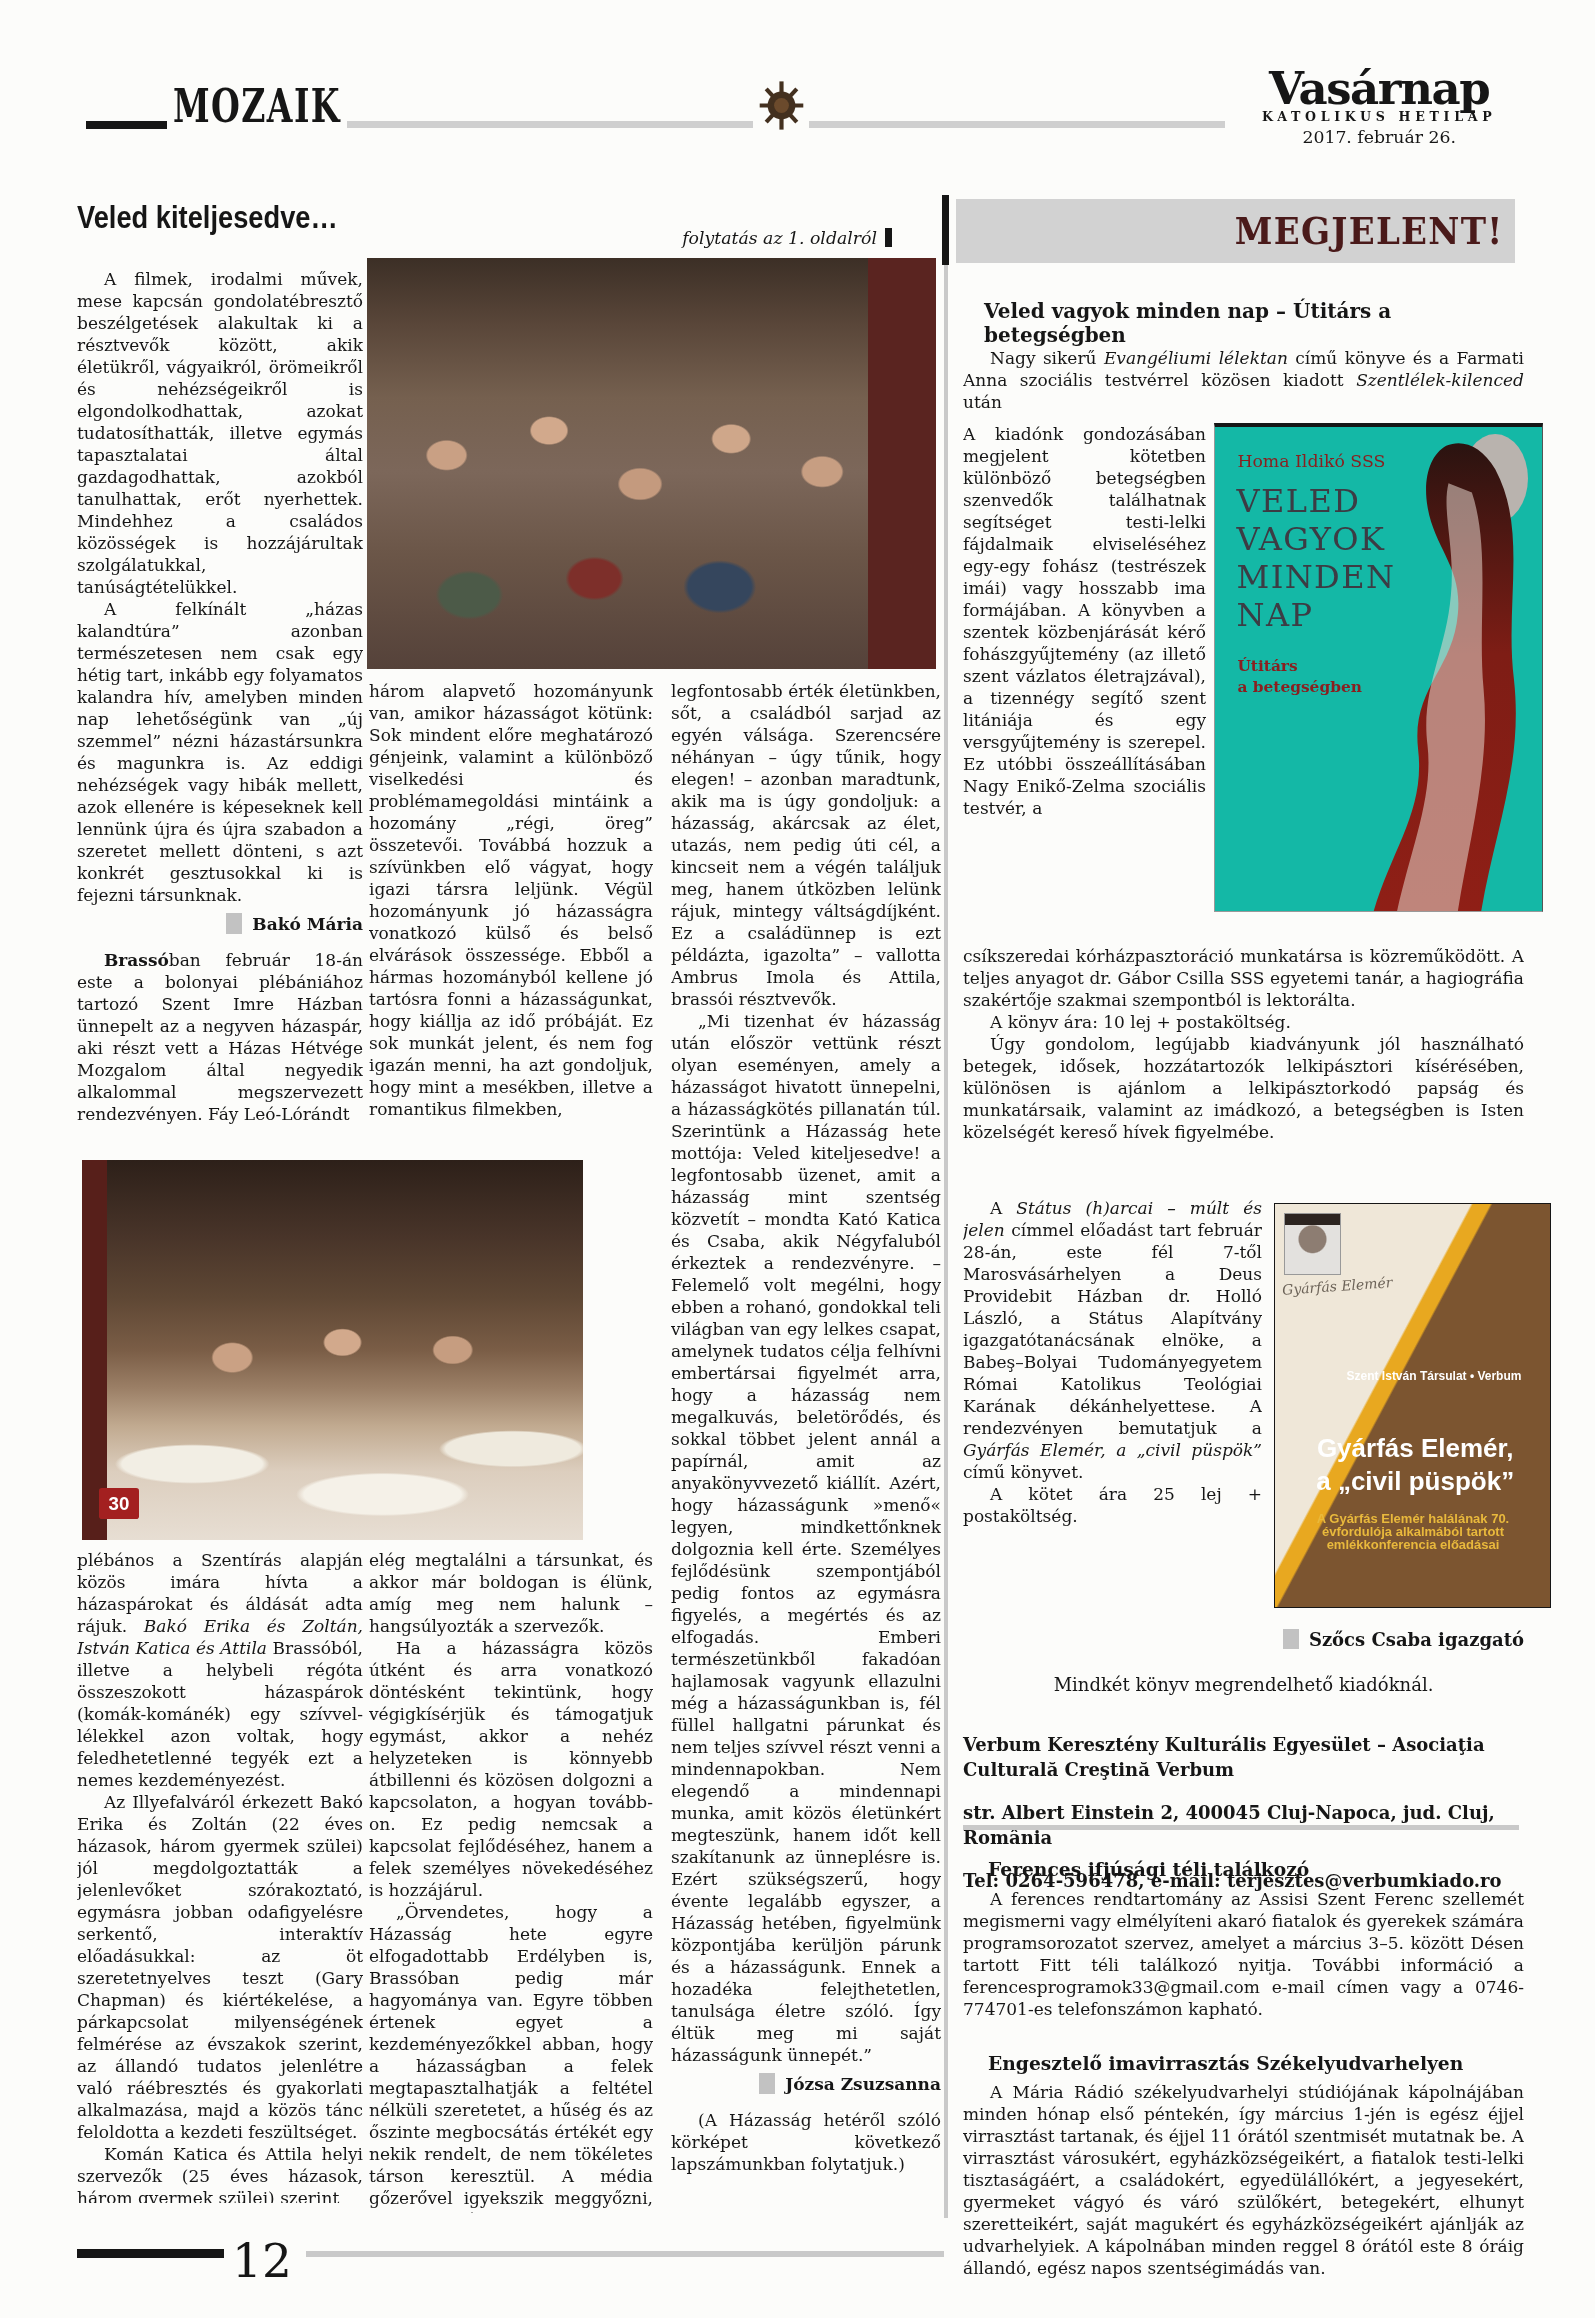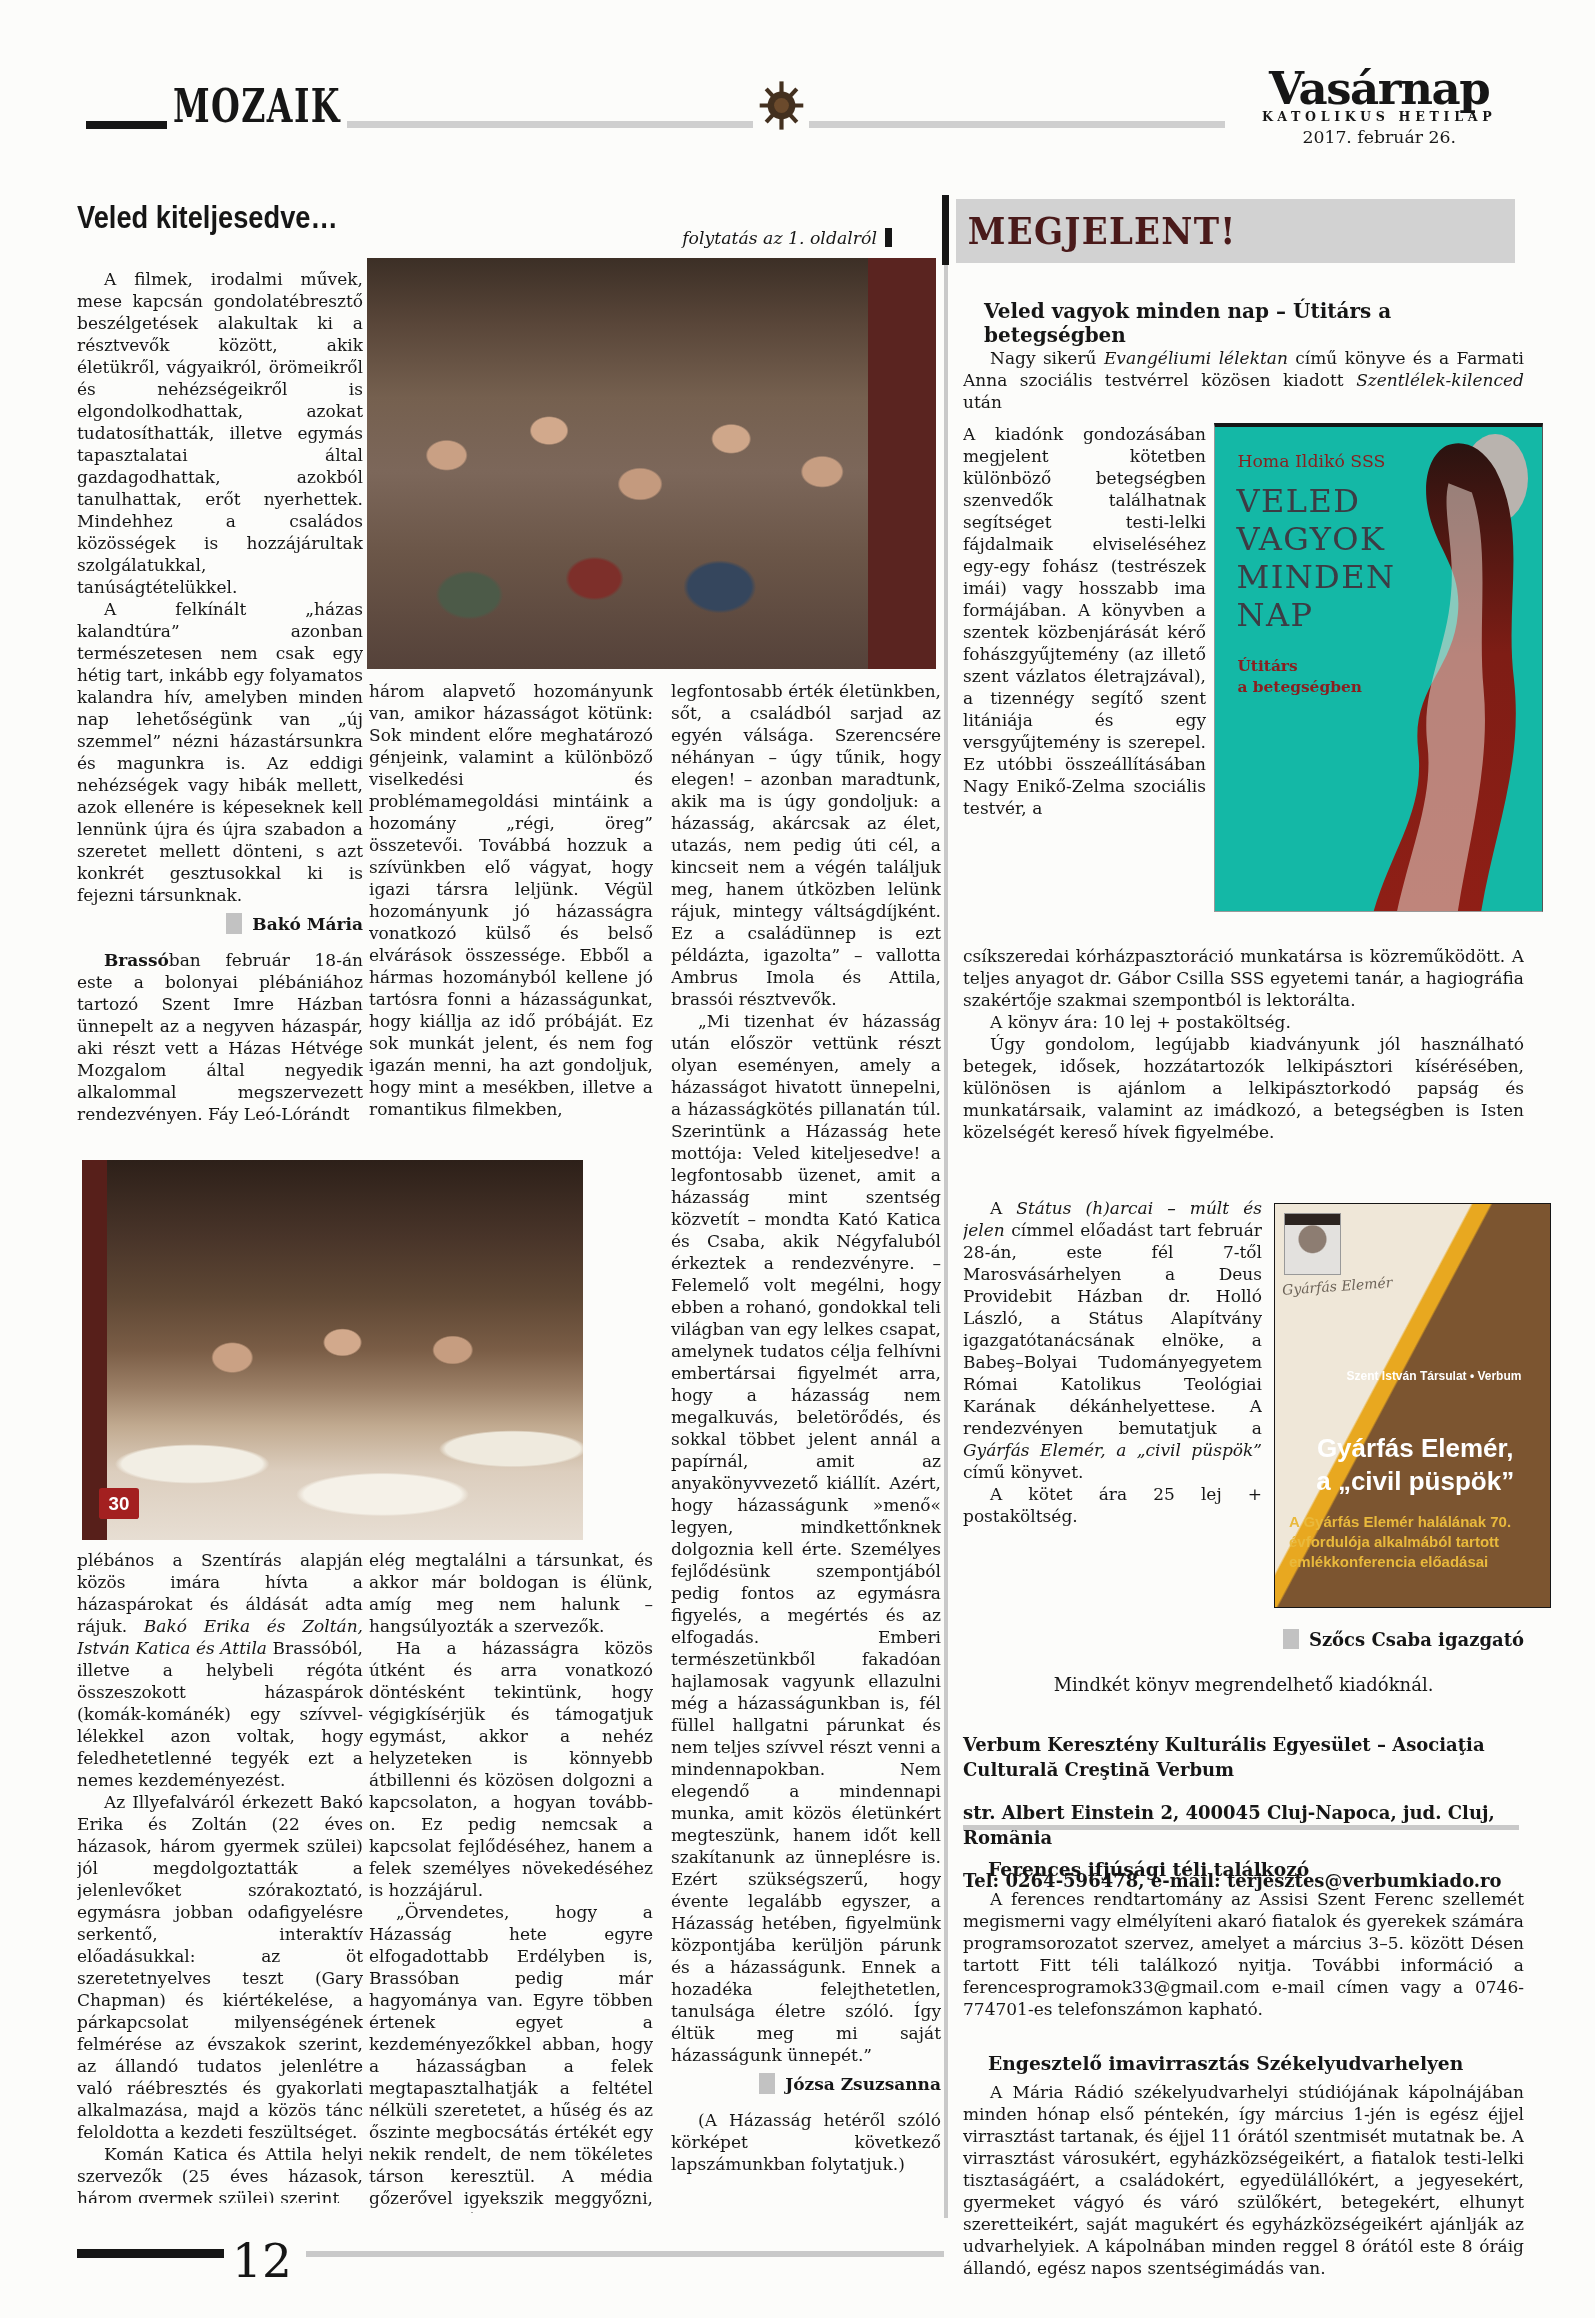--- a/index.html
+++ b/index.html
@@ -58,21 +58,21 @@
       linear-gradient(90deg,#571f1a 0 5%,transparent 5%),
       linear-gradient(180deg,#2d2019 0%,#483429 20%,#5e4734 36%,#7a5d46 50%,#9b7f66 60%,#c1aa90 70%,#dccebe 82%,#e7ded3 100%);}
   .table-card{position:absolute;left:17px;bottom:20.6px;width:40px;height:31px;background:#a32020;
       color:#fff;font-family:"Liberation Sans",sans-serif;font-weight:bold;font-size:18.7px;
       display:flex;align-items:center;justify-content:center;border-radius:2.8px;}
 
   
   .vsep{position:absolute;left:944px;top:264px;width:4.2px;height:1954px;background:#c9c9c9;}
   .vsep-black{position:absolute;left:942px;top:195px;width:7px;height:70px;background:#161616;}
   .banner{position:absolute;left:956px;top:199px;width:559px;height:64px;background:#d2d2d2;
-      display:flex;align-items:center;justify-content:flex-start;}
+      display:flex;align-items:center;justify-content:flex-end;}
   .banner-text{font-size:37px;font-weight:bold;color:#4a1a1a;letter-spacing:1.4px;transform:scaleX(.92);}
   .rs-heading{position:absolute;left:984px;top:299px;width:537px;font-size:20px;font-weight:bold;}
   .rs-lead{position:absolute;left:963px;top:347px;width:561px;}
   .rs-col1{left:963px;top:423px;width:243px;height:507px;}
   .rs-full{left:963px;top:945px;width:561px;height:243px;}
   .rs-col2{left:963px;top:1197px;width:299px;height:458px;}
   .rs-byline{position:absolute;left:1019px;top:1622px;width:505px;}
   .rs-order{position:absolute;left:963px;top:1674px;width:561px;text-align:center;font-size:18px;}
   .rs-address{position:absolute;left:963px;top:1714px;width:561px;font-weight:bold;font-size:18px;line-height:25px;}
   .rs-divider{position:absolute;left:963px;top:1825px;width:556px;height:5.1px;background:#c9c9c9;}
@@ -96,22 +96,22 @@
   .c2-portrait{position:absolute;left:9.3px;top:9.3px;width:55px;height:60px;background:#e3e1de;
       border:0.5px solid #999;
       background-image:radial-gradient(circle at 50% 42%,#8d7d72 0 30%,transparent 33%),
                        linear-gradient(180deg,#2c2420 0 18%,transparent 18%);}
   .c2-sign{position:absolute;left:6.5px;top:74px;font-style:italic;font-size:14px;color:#6b6257;
       transform:rotate(-4deg);}
   .c2-pub{position:absolute;left:56px;top:165px;width:206px;text-align:center;color:#fff;
       font-family:"Liberation Sans",sans-serif;font-weight:bold;font-size:12px;}
   .c2-title{position:absolute;left:18.7px;top:228px;width:243px;text-align:center;color:#fff;
       font-family:"Liberation Sans",sans-serif;font-weight:bold;font-size:26px;line-height:33px;}
-  .c2-cap{position:absolute;left:14px;top:308px;width:248px;text-align:left;color:#e9b93c;
-      font-family:"Liberation Sans",sans-serif;font-weight:bold;font-size:15px;line-height:20px;}
+  .c2-cap{position:absolute;left:14px;top:308px;width:248px;text-align:center;color:#e9b93c;
+      font-family:"Liberation Sans",sans-serif;font-weight:bold;font-size:13px;line-height:13px;}
 
   
   .foot-black{position:absolute;left:77px;top:2249px;width:147px;height:9.3px;background:#161616;}
   .foot-num{position:absolute;left:232px;top:2216px;font-size:47px;margin-top:17px;}
   .foot-gray{position:absolute;left:306px;top:2251px;width:638px;height:6px;background:#c9c9c9;}
 </style>
 </head>
 <body>
 
 <div class="page">

